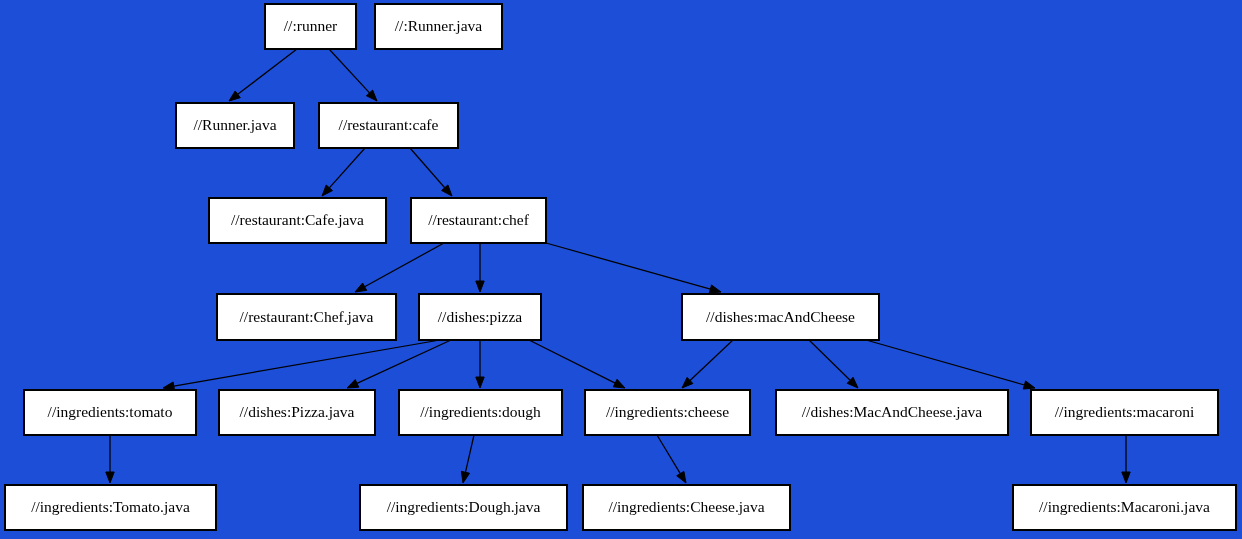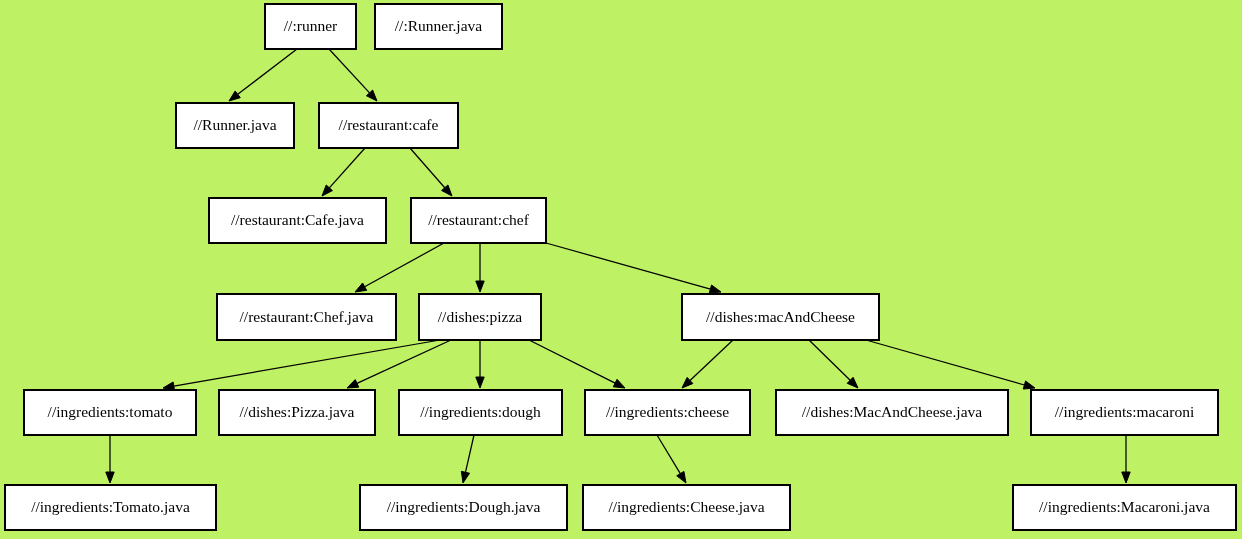--- a/index.html
+++ b/index.html
@@ -4,21 +4,21 @@
 <style>
   html, body {
     margin: 0;
     padding: 0;
     background: #ffffff;
   }
   #graph-canvas {
     position: relative;
     width: 1242px;
     height: 539px;
-    background: #bef264;
+    background: #1d4ed8;
     overflow: hidden;
     font-family: "Liberation Serif", "DejaVu Serif", serif;
   }
   #graph-svg {
     position: absolute;
     top: 0;
     left: 0;
     width: 1242px;
     height: 539px;
     display: block;

